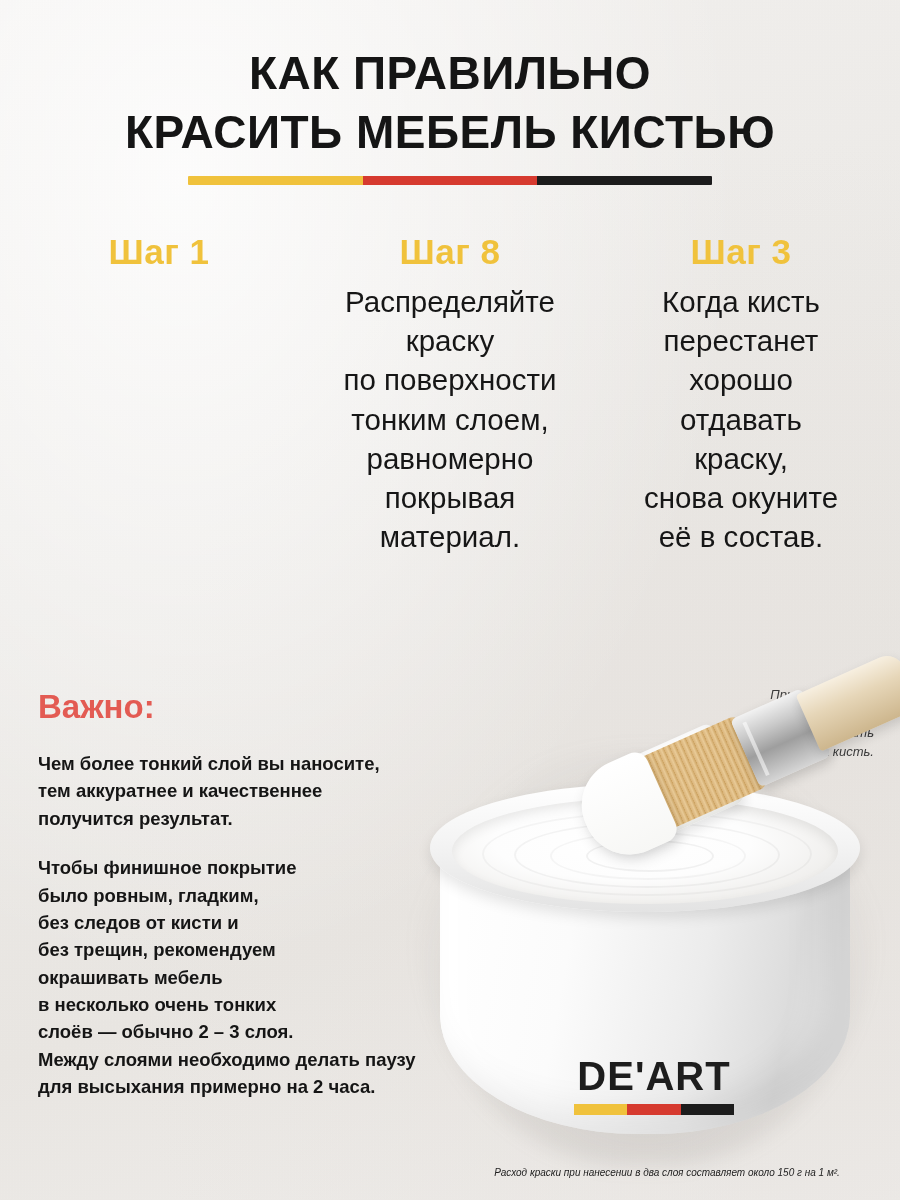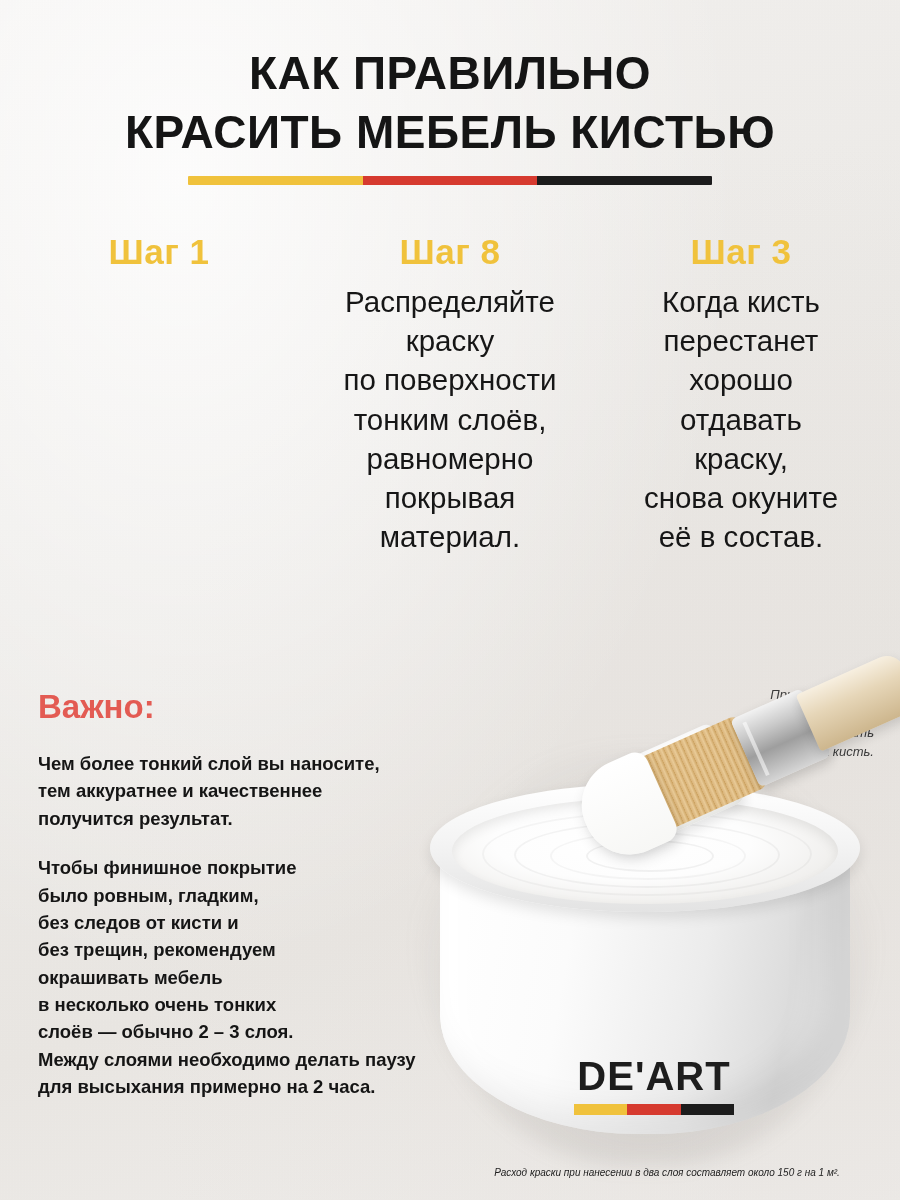--- a/index.html
+++ b/index.html
@@ -314,21 +314,21 @@
 
   <div class="steps">
     <div class="step step-1">
       <div class="step-title">Шаг 1</div>
     </div>
     <div class="step step-2">
       <div class="step-title">Шаг 8</div>
       <div class="step-body">Распределяйте
 краску
 по поверхности
-тонким слоёв,
+тонким слоем,
 равномерно
 покрывая
 материал.</div>
     </div>
     <div class="step step-3">
       <div class="step-title">Шаг 3</div>
       <div class="step-body">Когда кисть
 перестанет
 хорошо
 отдавать

